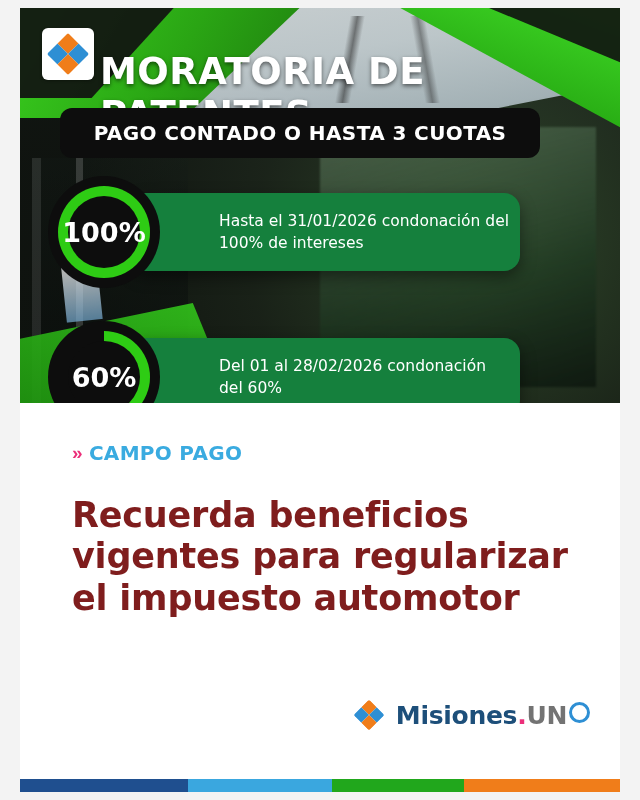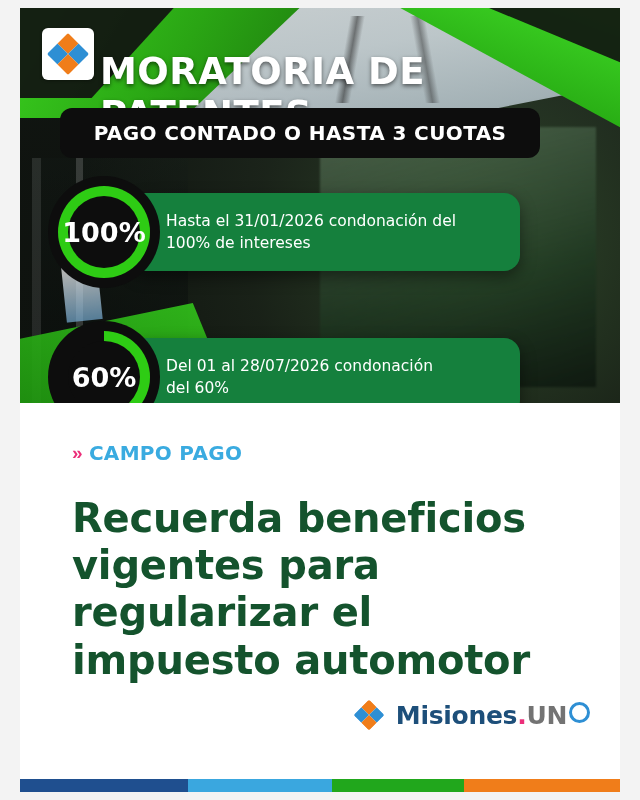--- a/index.html
+++ b/index.html
@@ -271,21 +271,21 @@
   .donut .label {
     position: relative;
     z-index: 3;
     color: #ffffff;
     font-size: 27px;
     font-weight: 700;
     font-family: "DejaVu Sans", sans-serif;
   }
 
   .offer-text {
-    margin-left: 36px;
+    margin-left: 89px;
     color: #ffffff;
     font-size: 15.5px;
     line-height: 1.45;
     max-width: 295px;
     font-family: "DejaVu Sans", sans-serif;
   }
 
   
   .body {
     padding: 38px 52px 0 52px;
@@ -302,24 +302,24 @@
     color: #ec2f7a;
     font-size: 19px;
     font-weight: 700;
   }
   .kicker .place {
     color: #3aabe0;
     font-family: "DejaVu Sans", sans-serif;
   }
   .headline {
     margin-top: 30px;
-    font-size: 40px;
+    font-size: 35px;
     line-height: 1.18;
     font-weight: 700;
-    color: #14532d;
+    color: #7f1d1d;
     font-family: "DejaVu Sans", sans-serif;
     letter-spacing: -0.2px;
   }
 
   
   .footer-logo {
     position: absolute;
     right: 30px;
     bottom: 54px;
     display: flex;
@@ -422,21 +422,21 @@
         <div class="offer-text">Hasta el 31/01/2026 condonación del 100% de intereses</div>
       </div>
 
       <div class="offer offer--b">
         <div class="donut">
           <div class="ring ring--60">
             <div class="cut"></div>
             <span class="label">60%</span>
           </div>
         </div>
-        <div class="offer-text">Del 01 al 28/07/2026 condonación del 60%</div>
+        <div class="offer-text">Del 01 al 28/02/2026 condonación del 60%</div>
       </div>
     </div>
 
     <div class="body">
       <div class="kicker">
         <span class="chev">»</span>
         <span class="place">CAMPO PAGO</span>
       </div>
       <h1 class="headline">Recuerda beneficios vigentes para regularizar el impuesto automotor</h1>
     </div>

